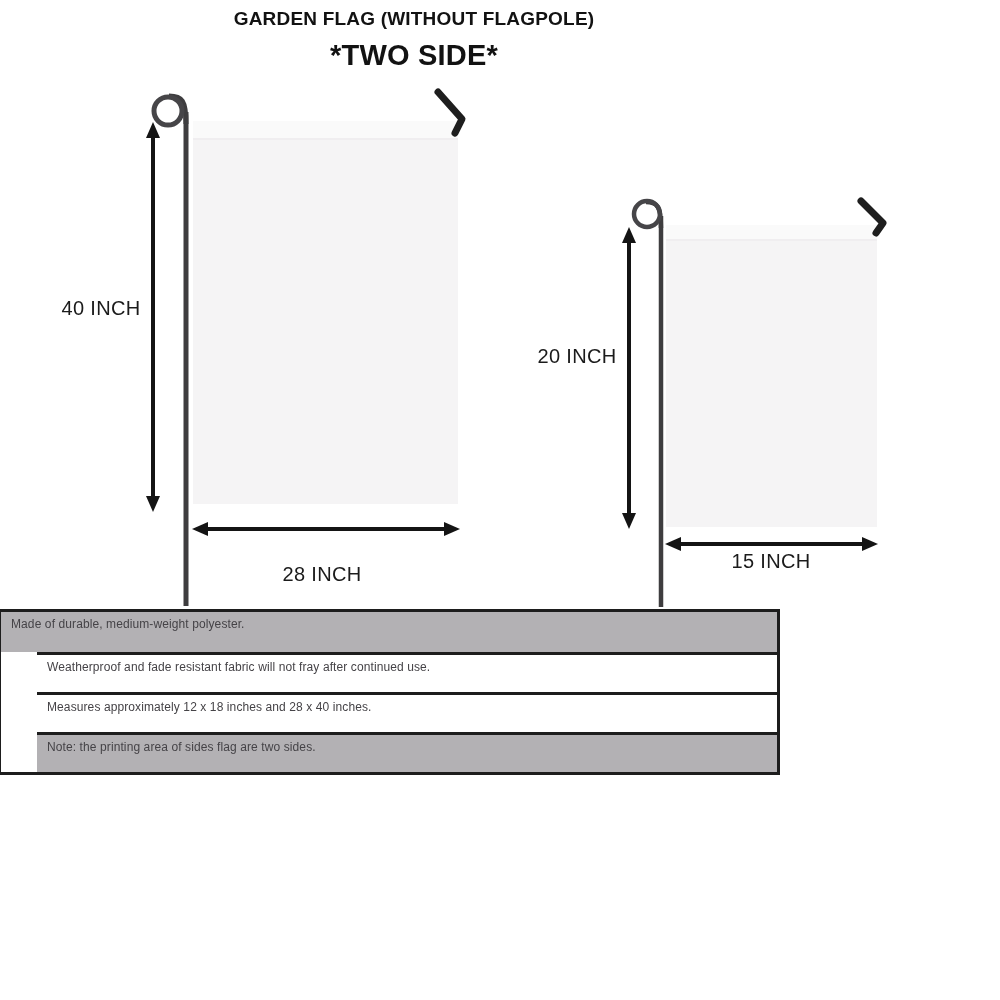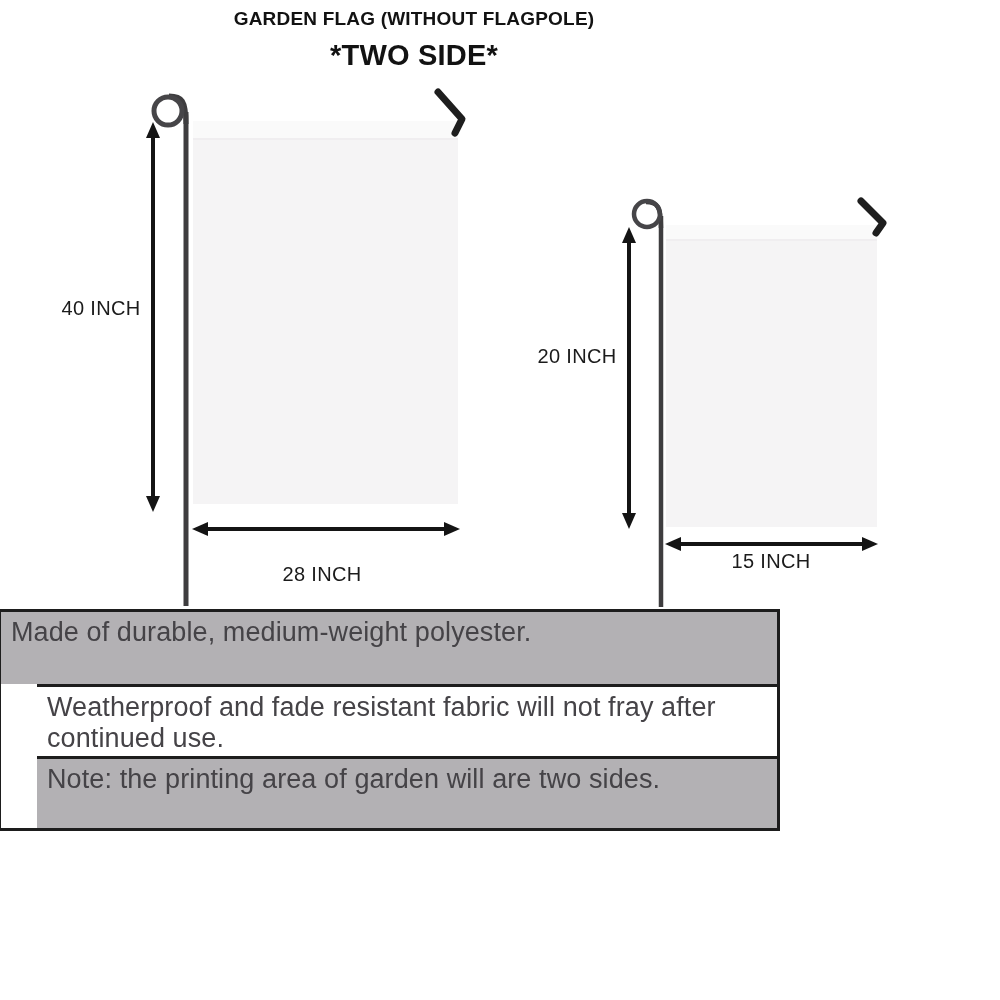--- a/index.html
+++ b/index.html
@@ -39,24 +39,24 @@
   }
 
   
   #feature-table {
     left: -2px; top: 609px; width: 782px;
     border: 3px solid #1d1d1d;
     box-sizing: border-box;
     background: #ffffff;
   }
   .feature-row {
-    height: 72px;
+    height: 40px;
     box-sizing: border-box;
     padding: 5px 6px 0 10px;
-    font-size: 27px;
+    font-size: 12px;
     color: #454347;
     letter-spacing: 0.1px;
   }
   .feature-row + .feature-row { border-top: 3px solid #1d1d1d; margin-left: 36px; }
   .row-shaded { background: #b3b1b4; }
   .row-plain  { background: #ffffff; }
 </style>
 </head>
 <body>
 
@@ -116,16 +116,19 @@
 <div class="dim-label" style="left:577px; top:356px;">20 INCH</div>
 <div class="dim-label" style="left:771px; top:561px;">15 INCH</div>
 
 <div class="abs" id="feature-table">
   <div class="feature-row row-shaded">
     <span>Made of durable, medium-weight polyester.</span>
   </div>
   <div class="feature-row row-plain">
     <span>Weatherproof and fade resistant fabric will not fray after continued use.</span>
   </div>
+  <div class="feature-row row-plain">
+    <span>Measures approximately 12 x 18 inches and 28 x 40 inches.</span>
+  </div>
   <div class="feature-row row-shaded">
-    <span>Note: the printing area of garden will are two sides.</span>
+    <span>Note: the printing area of sides flag are two sides.</span>
   </div>
 </div>
 
 </body></html>

